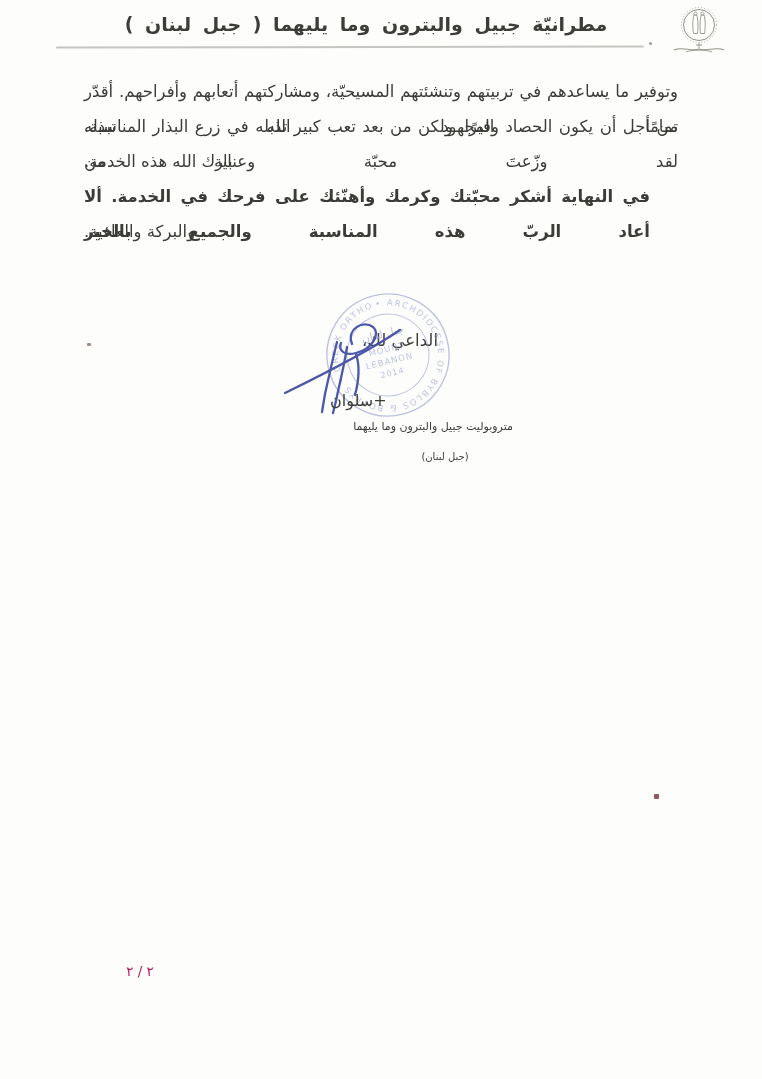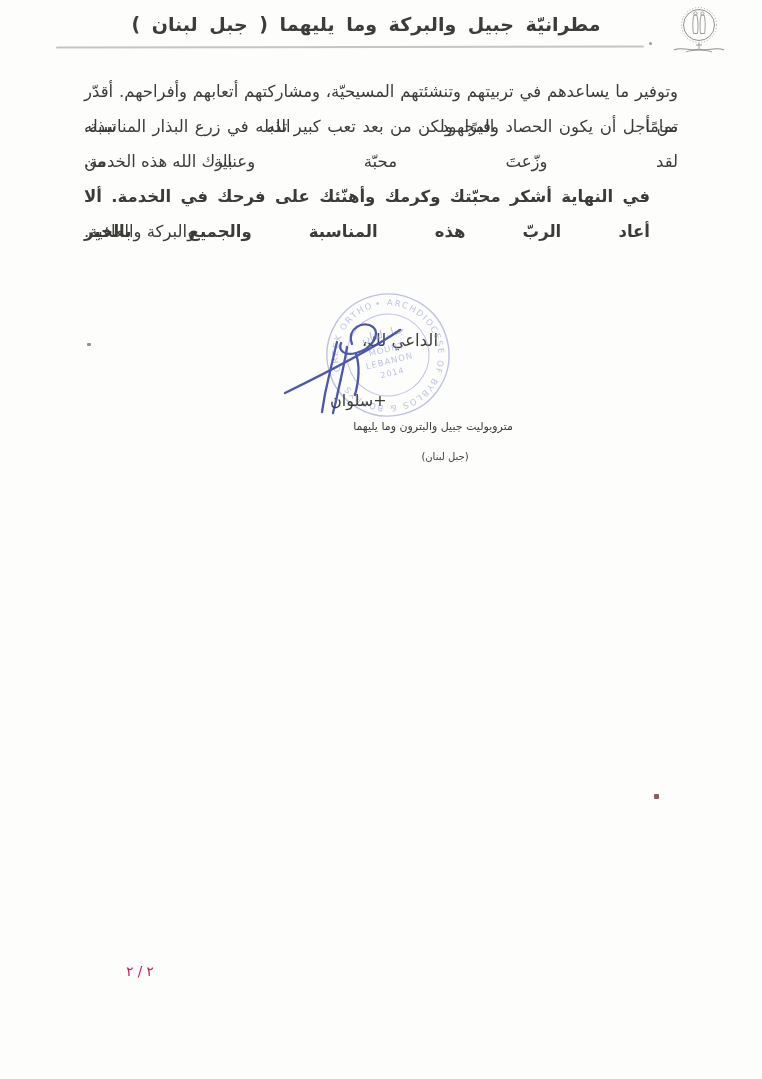--- a/index.html
+++ b/index.html
@@ -72,21 +72,21 @@
   }
   
   .speck1{position:absolute;left:87px;top:343px;width:4px;height:3px;background:#9b8f85;border-radius:1px;}
   .speck2{position:absolute;left:654px;top:794px;width:5px;height:5px;background:#8d5a5f;border-radius:1px;}
 </style>
 </head>
 <body>
 
 <div class="page">
 
-  <div class="header-title">مطرانيّة جبيل والبركة وما يليهما ( جبل لبنان )</div>
+  <div class="header-title">مطرانيّة جبيل والبترون وما يليهما ( جبل لبنان )</div>
 
   <svg class="emblem" viewBox="0 0 62 50" xmlns="http://www.w3.org/2000/svg">
     <g stroke="#93938b" fill="none" stroke-width="1">
       <circle cx="31" cy="19" r="15.5"></circle>
       <circle cx="31" cy="19" r="17.5" stroke-dasharray="1,2" stroke-width="0.8"></circle>
       <path d="M26,9 C24.5,13 24.5,23 25.5,27.5 L29.5,27.5 C30.2,23 30.2,13 28.8,9 Z" stroke-width="0.9"></path>
       <path d="M33.2,9 C31.8,13 31.8,23 32.5,27.5 L36.5,27.5 C37.5,23 37.5,13 36,9 Z" stroke-width="0.9"></path>
       <circle cx="27.5" cy="7.5" r="1.6" stroke-width="0.8"></circle>
       <circle cx="34.5" cy="7.5" r="1.6" stroke-width="0.8"></circle>
       <path d="M6,44 C14,40 24,46 31,43 C38,46 48,40 56,44" stroke-width="1.1"></path>

